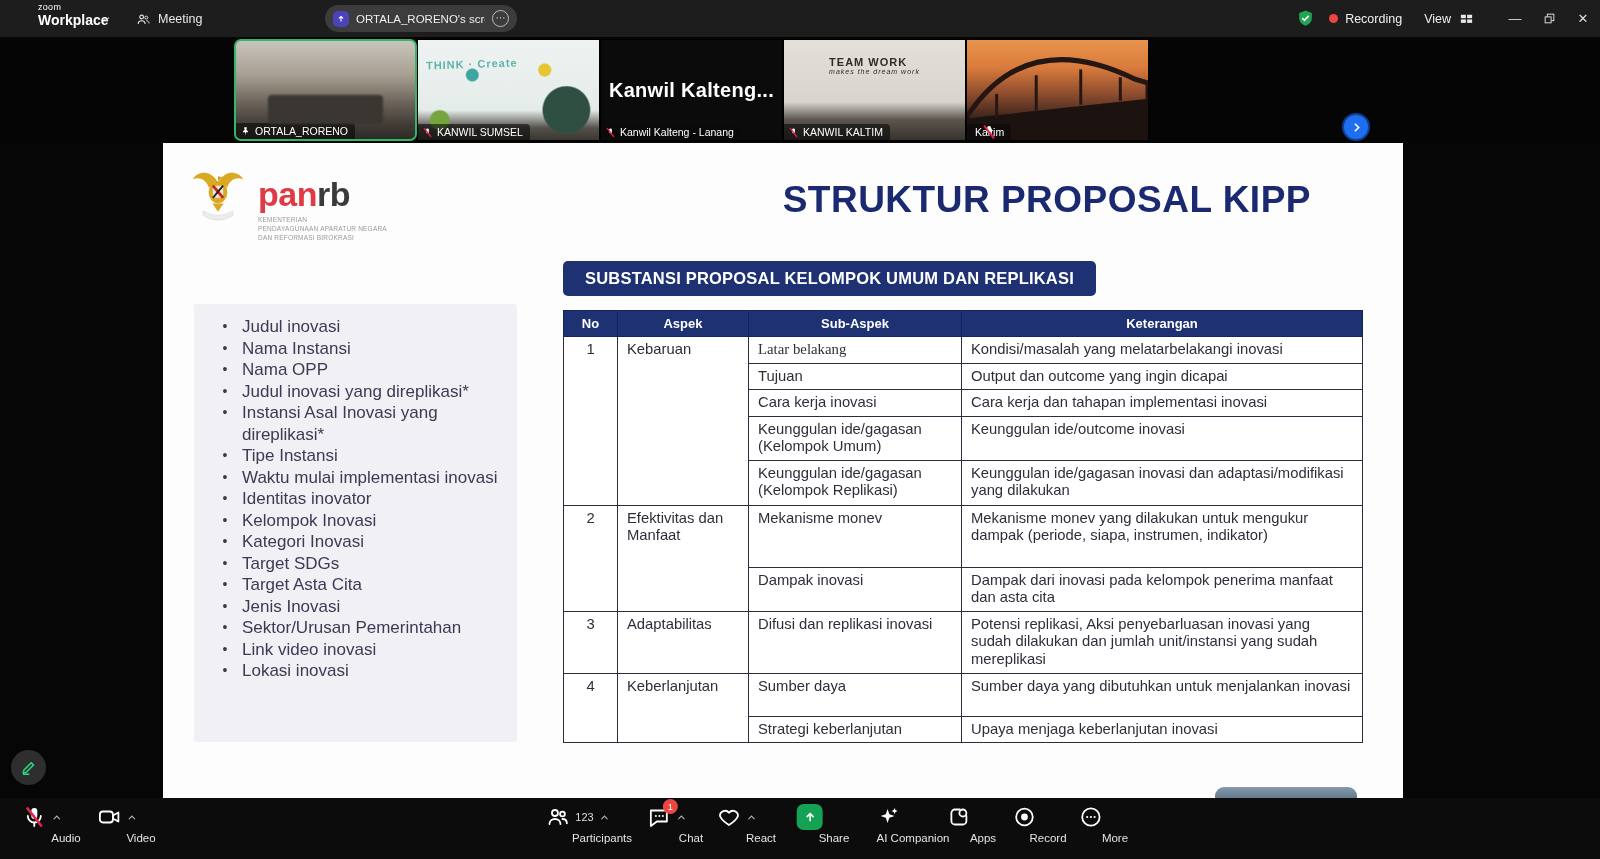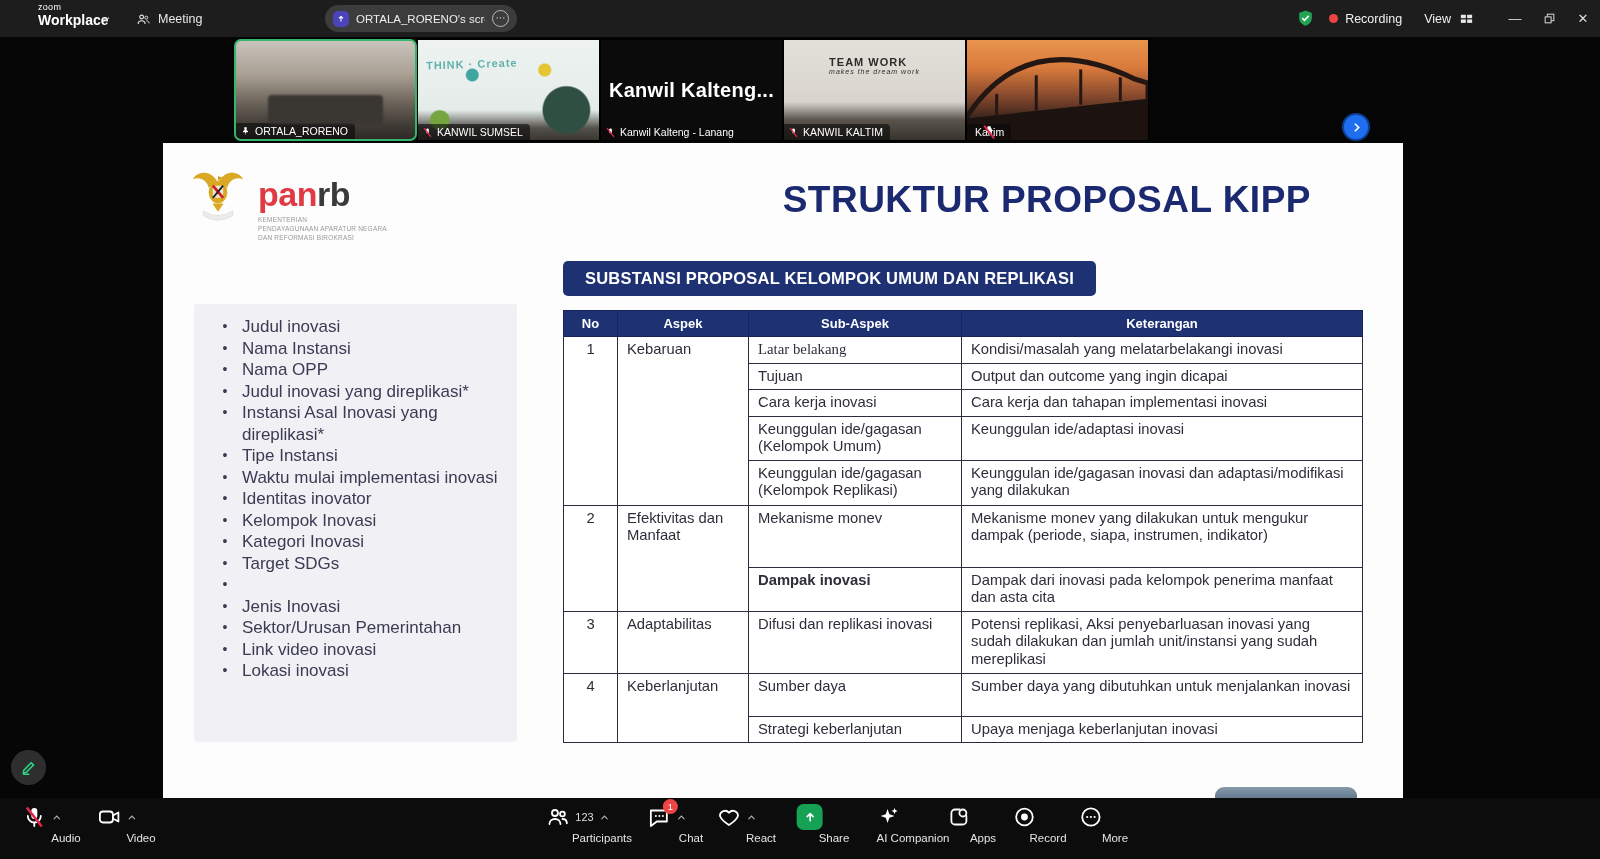--- a/index.html
+++ b/index.html
@@ -292,20 +292,21 @@
             <li>
               <span class="blt">•</span>
               <span class="txt">Kategori Inovasi</span>
             </li>
             <li>
               <span class="blt">•</span>
               <span class="txt">Target SDGs</span>
             </li>
             <li>
               <span class="blt">•</span>
+              <span class="txt">Target Asta Cita</span>
             </li>
             <li>
               <span class="blt">•</span>
               <span class="txt">Jenis Inovasi</span>
             </li>
             <li>
               <span class="blt">•</span>
               <span class="txt">Sektor/Urusan Pemerintahan</span>
             </li>
             <li>
@@ -346,34 +347,34 @@
             <tr>
               <td style="height: 26px;">Tujuan</td>
               <td>Output dan outcome yang ingin dicapai</td>
             </tr>
             <tr>
               <td style="height: 26px;">Cara kerja inovasi</td>
               <td>Cara kerja dan tahapan implementasi inovasi</td>
             </tr>
             <tr>
               <td style="height: 44px;">Keunggulan ide/gagasan (Kelompok Umum)</td>
-              <td>Keunggulan ide/adaptasi inovasi</td>
+              <td>Keunggulan ide/outcome inovasi</td>
             </tr>
             <tr>
               <td style="height: 45px;">Keunggulan ide/gagasan (Kelompok Replikasi)</td>
               <td>Keunggulan ide/gagasan inovasi dan adaptasi/modifikasi yang dilakukan</td>
             </tr>
             <tr>
               <td class="cno" rowspan="2">2</td>
               <td rowspan="2">Efektivitas dan Manfaat</td>
               <td style="height: 62px;">Mekanisme monev</td>
               <td>Mekanisme monev yang dilakukan untuk mengukur dampak (periode, siapa, instrumen, indikator)</td>
             </tr>
             <tr>
-              <td style="height: 43px; font-weight: bold;">Dampak inovasi</td>
+              <td style="height: 43px;">Dampak inovasi</td>
               <td>Dampak dari inovasi pada kelompok penerima manfaat dan asta cita</td>
             </tr>
             <tr>
               <td class="cno" rowspan="1">3</td>
               <td rowspan="1">Adaptabilitas</td>
               <td style="height: 62px;">Difusi dan replikasi inovasi</td>
               <td>Potensi replikasi, Aksi penyebarluasan inovasi yang sudah dilakukan dan jumlah unit/instansi yang sudah mereplikasi</td>
             </tr>
             <tr>
               <td class="cno" rowspan="2">4</td>

